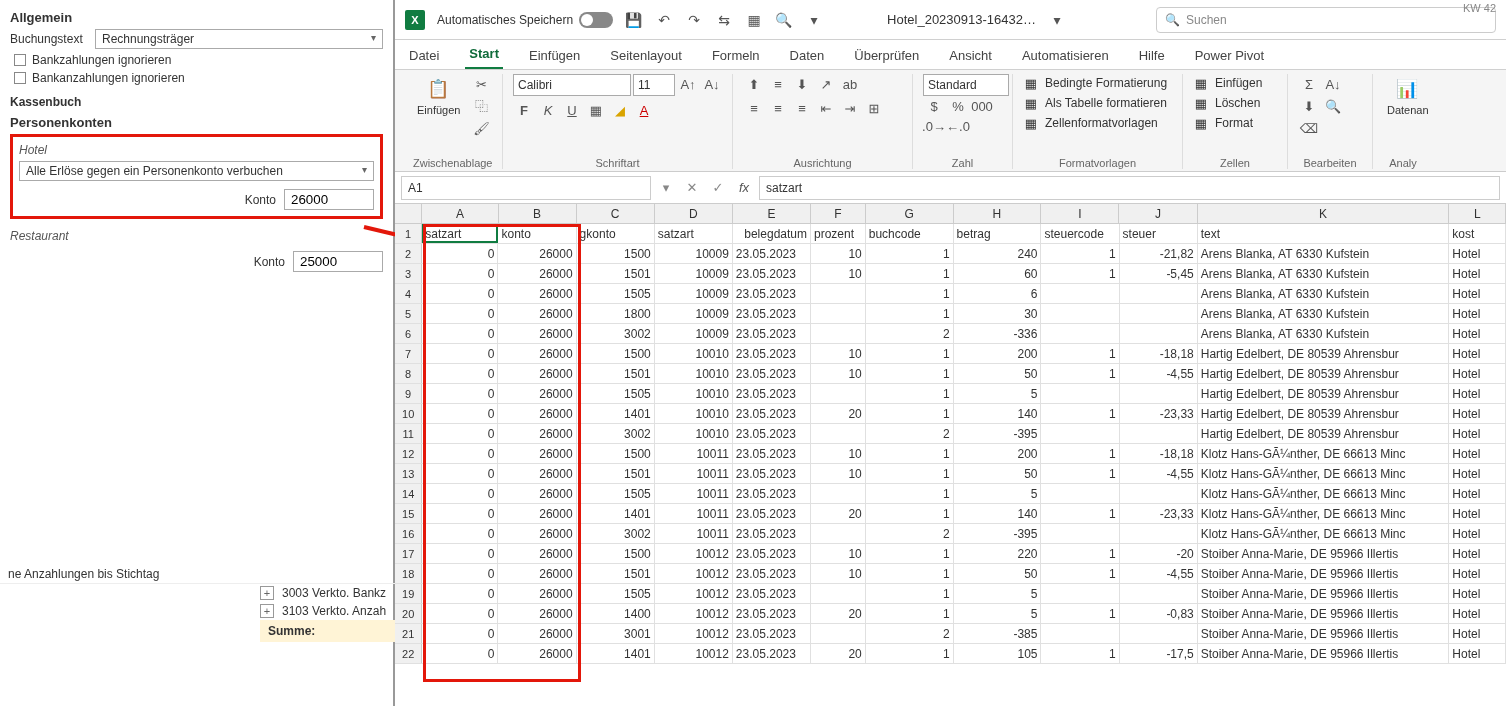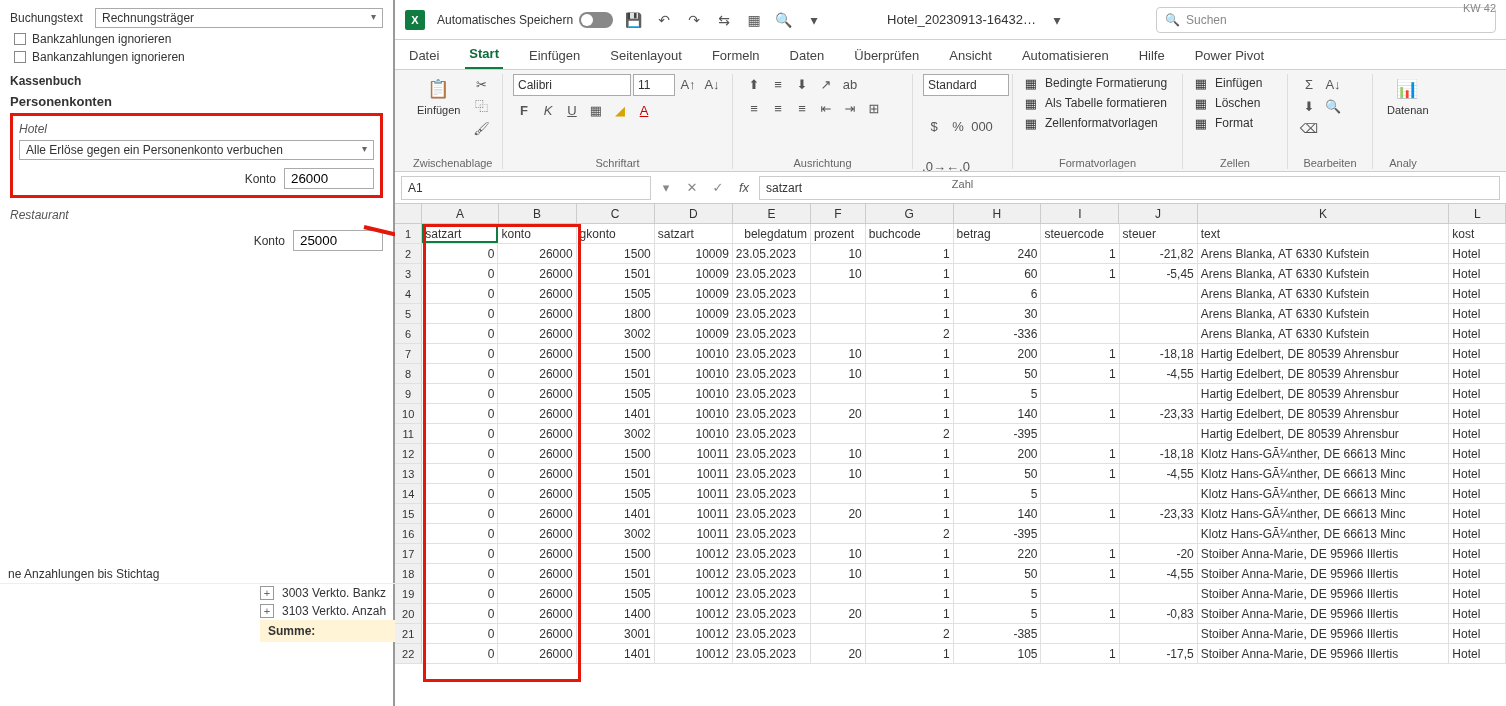--- a/index.html
+++ b/index.html
@@ -82,20 +82,21 @@
 .gc.n { text-align:right; }
 .gc.t { text-align:left; }
 .selcell { outline:2px solid #107c41; outline-offset:-2px; background:#fff; }
 
 .red-col-overlay { position:absolute; border:3px solid #e3170a; pointer-events:none; }
 </style>
 </head>
 <body>
 
 <div class="left-panel">
+  <h3>Allgemein</h3>
   <div class="field-row">
     <span class="field-label">Buchungstext</span>
     <div class="dropdown"><span>Rechnungsträger</span></div>
   </div>
   <div class="checkbox-row">
       <span class="chk-empty"></span>
       <span>Bankzahlungen ignorieren</span>
     </div>
   <div class="checkbox-row">
       <span class="chk-empty"></span>
@@ -245,21 +246,21 @@
           <span class="small-btn">≡</span>
           <span class="small-btn">⇤</span>
           <span class="small-btn">⇥</span>
           <span class="small-btn">⊞</span>
         </div>
       </div>
       <div class="rgroup-label">Ausrichtung</div>
     </div>
 
     <div class="rgroup" style="width:100px">
-      <div class="rg-body" style="flex-direction:column;gap:20px">
+      <div class="rg-body" style="flex-direction:column;gap:0">
         <div class="num-sel">
             <span>Standard</span>
           </div>
         <div class="row-btns">
           <span class="small-btn">$</span>
           <span class="small-btn">%</span>
           <span class="small-btn">000</span>
         </div>
         <div class="row-btns">
           <span class="small-btn">.0→</span>

